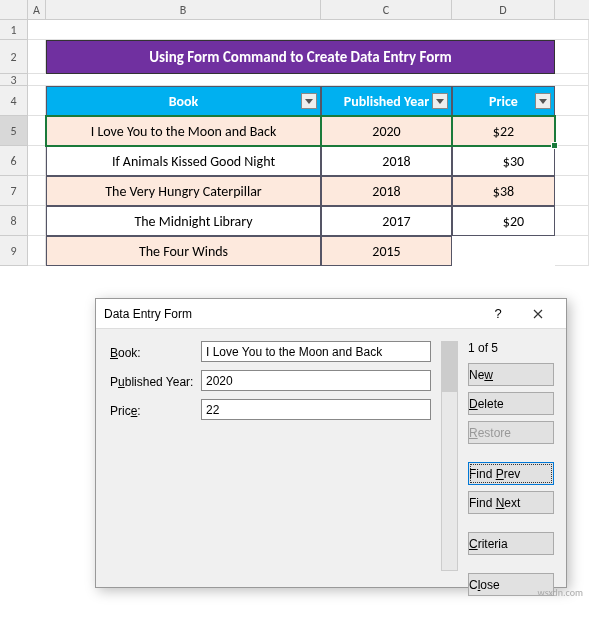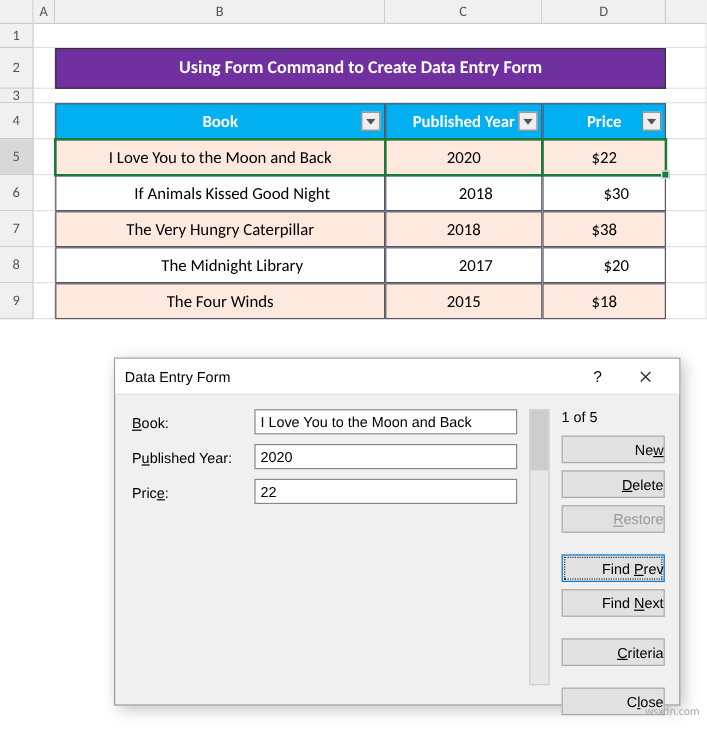--- a/index.html
+++ b/index.html
@@ -146,21 +146,21 @@
       flex: 1;
       display: flex;
       padding: 12px 12px 12px 14px;
       gap: 10px;
     }
     .form-left {
       flex: 1;
       display: grid;
       grid-template-columns: 90px 1fr;
       grid-auto-rows: 24px;
-      gap: 5px 12px;
+      gap: 5px 1px;
       align-content: start;
     }
     .form-label {
       display: flex;
       align-items: center;
       font-size: 12px;
     }
     .form-label u { text-decoration: underline; }
     .form-input {
       background: #fff;
@@ -200,21 +200,21 @@
     }
     .dlg-btn {
       height: 23px;
       background: #e1e1e1;
       border: 1px solid #aaa;
       font-size: 12px;
       font-family: inherit;
       cursor: pointer;
       display: flex;
       align-items: center;
-      justify-content: flex-end;
+      justify-content: flex-start;
     }
     .dlg-btn.disabled { color: #999; }
     .dlg-btn.focused {
       border: 1px solid #0078d7;
       outline: 1px dotted #333;
       outline-offset: -3px;
     }
     .dlg-btn u { text-decoration: underline; }
     .spacer-sm { height: 6px; }
     
@@ -305,21 +305,20 @@
   <div class="cell" style="grid-column:2;grid-row:9"></div>
   <div class="td even" style="grid-column:3;grid-row:9">The Midnight Library</div>
   <div class="td even" style="grid-column:4;grid-row:9">2017</div>
   <div class="td even" style="grid-column:5;grid-row:9">$20</div>
   <div class="cell" style="grid-column:6;grid-row:9"></div>
 
   <div class="row-header" style="grid-row:10">9</div>
   <div class="cell" style="grid-column:2;grid-row:10"></div>
   <div class="td odd" style="grid-column:3;grid-row:10">The Four Winds</div>
   <div class="td odd" style="grid-column:4;grid-row:10">2015</div>
-  <div class="td odd" style="grid-column:5;grid-row:10">$18</div>
   <div class="cell" style="grid-column:6;grid-row:10"></div>
 </div>
 
 <div class="dialog">
   <div class="dialog-titlebar">
     <span class="dialog-title">Data Entry Form</span>
     <span class="dialog-help">?</span>
     <span class="dialog-close">
       <svg viewBox="0 0 10 10">
           <path d="M1 1 L9 9 M9 1 L1 9" stroke="#333" stroke-width="1.2" fill="none"></path>

